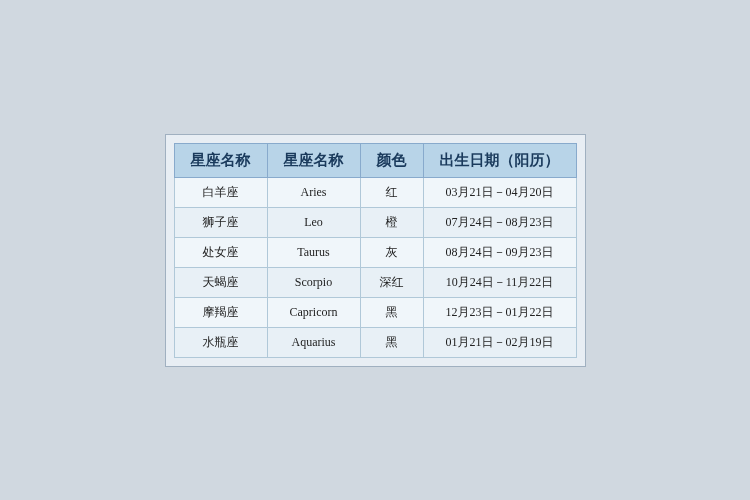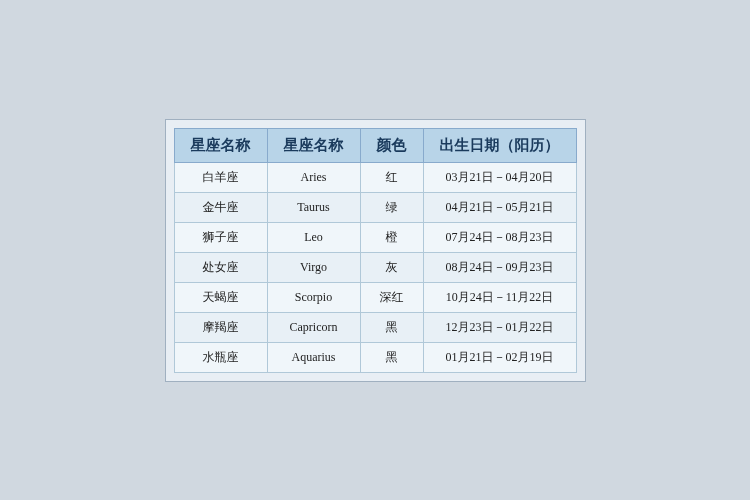--- a/index.html
+++ b/index.html
@@ -66,34 +66,28 @@
       </tr>
     </thead>
     <tbody id="table-body">
     <tr>
           <td>白羊座</td>
           <td>Aries</td>
           <td>红</td>
           <td>03月21日－04月20日</td>
         </tr>
         <tr>
-          <td>金牛座</td>
-          <td>Taurus</td>
-          <td>绿</td>
-          <td>04月21日－05月21日</td>
-        </tr>
-        <tr>
           <td>狮子座</td>
           <td>Leo</td>
           <td>橙</td>
           <td>07月24日－08月23日</td>
         </tr>
         <tr>
           <td>处女座</td>
-          <td>Virgo</td>
+          <td>Taurus</td>
           <td>灰</td>
           <td>08月24日－09月23日</td>
         </tr>
         <tr>
           <td>天蝎座</td>
           <td>Scorpio</td>
           <td>深红</td>
           <td>10月24日－11月22日</td>
         </tr>
         <tr>

